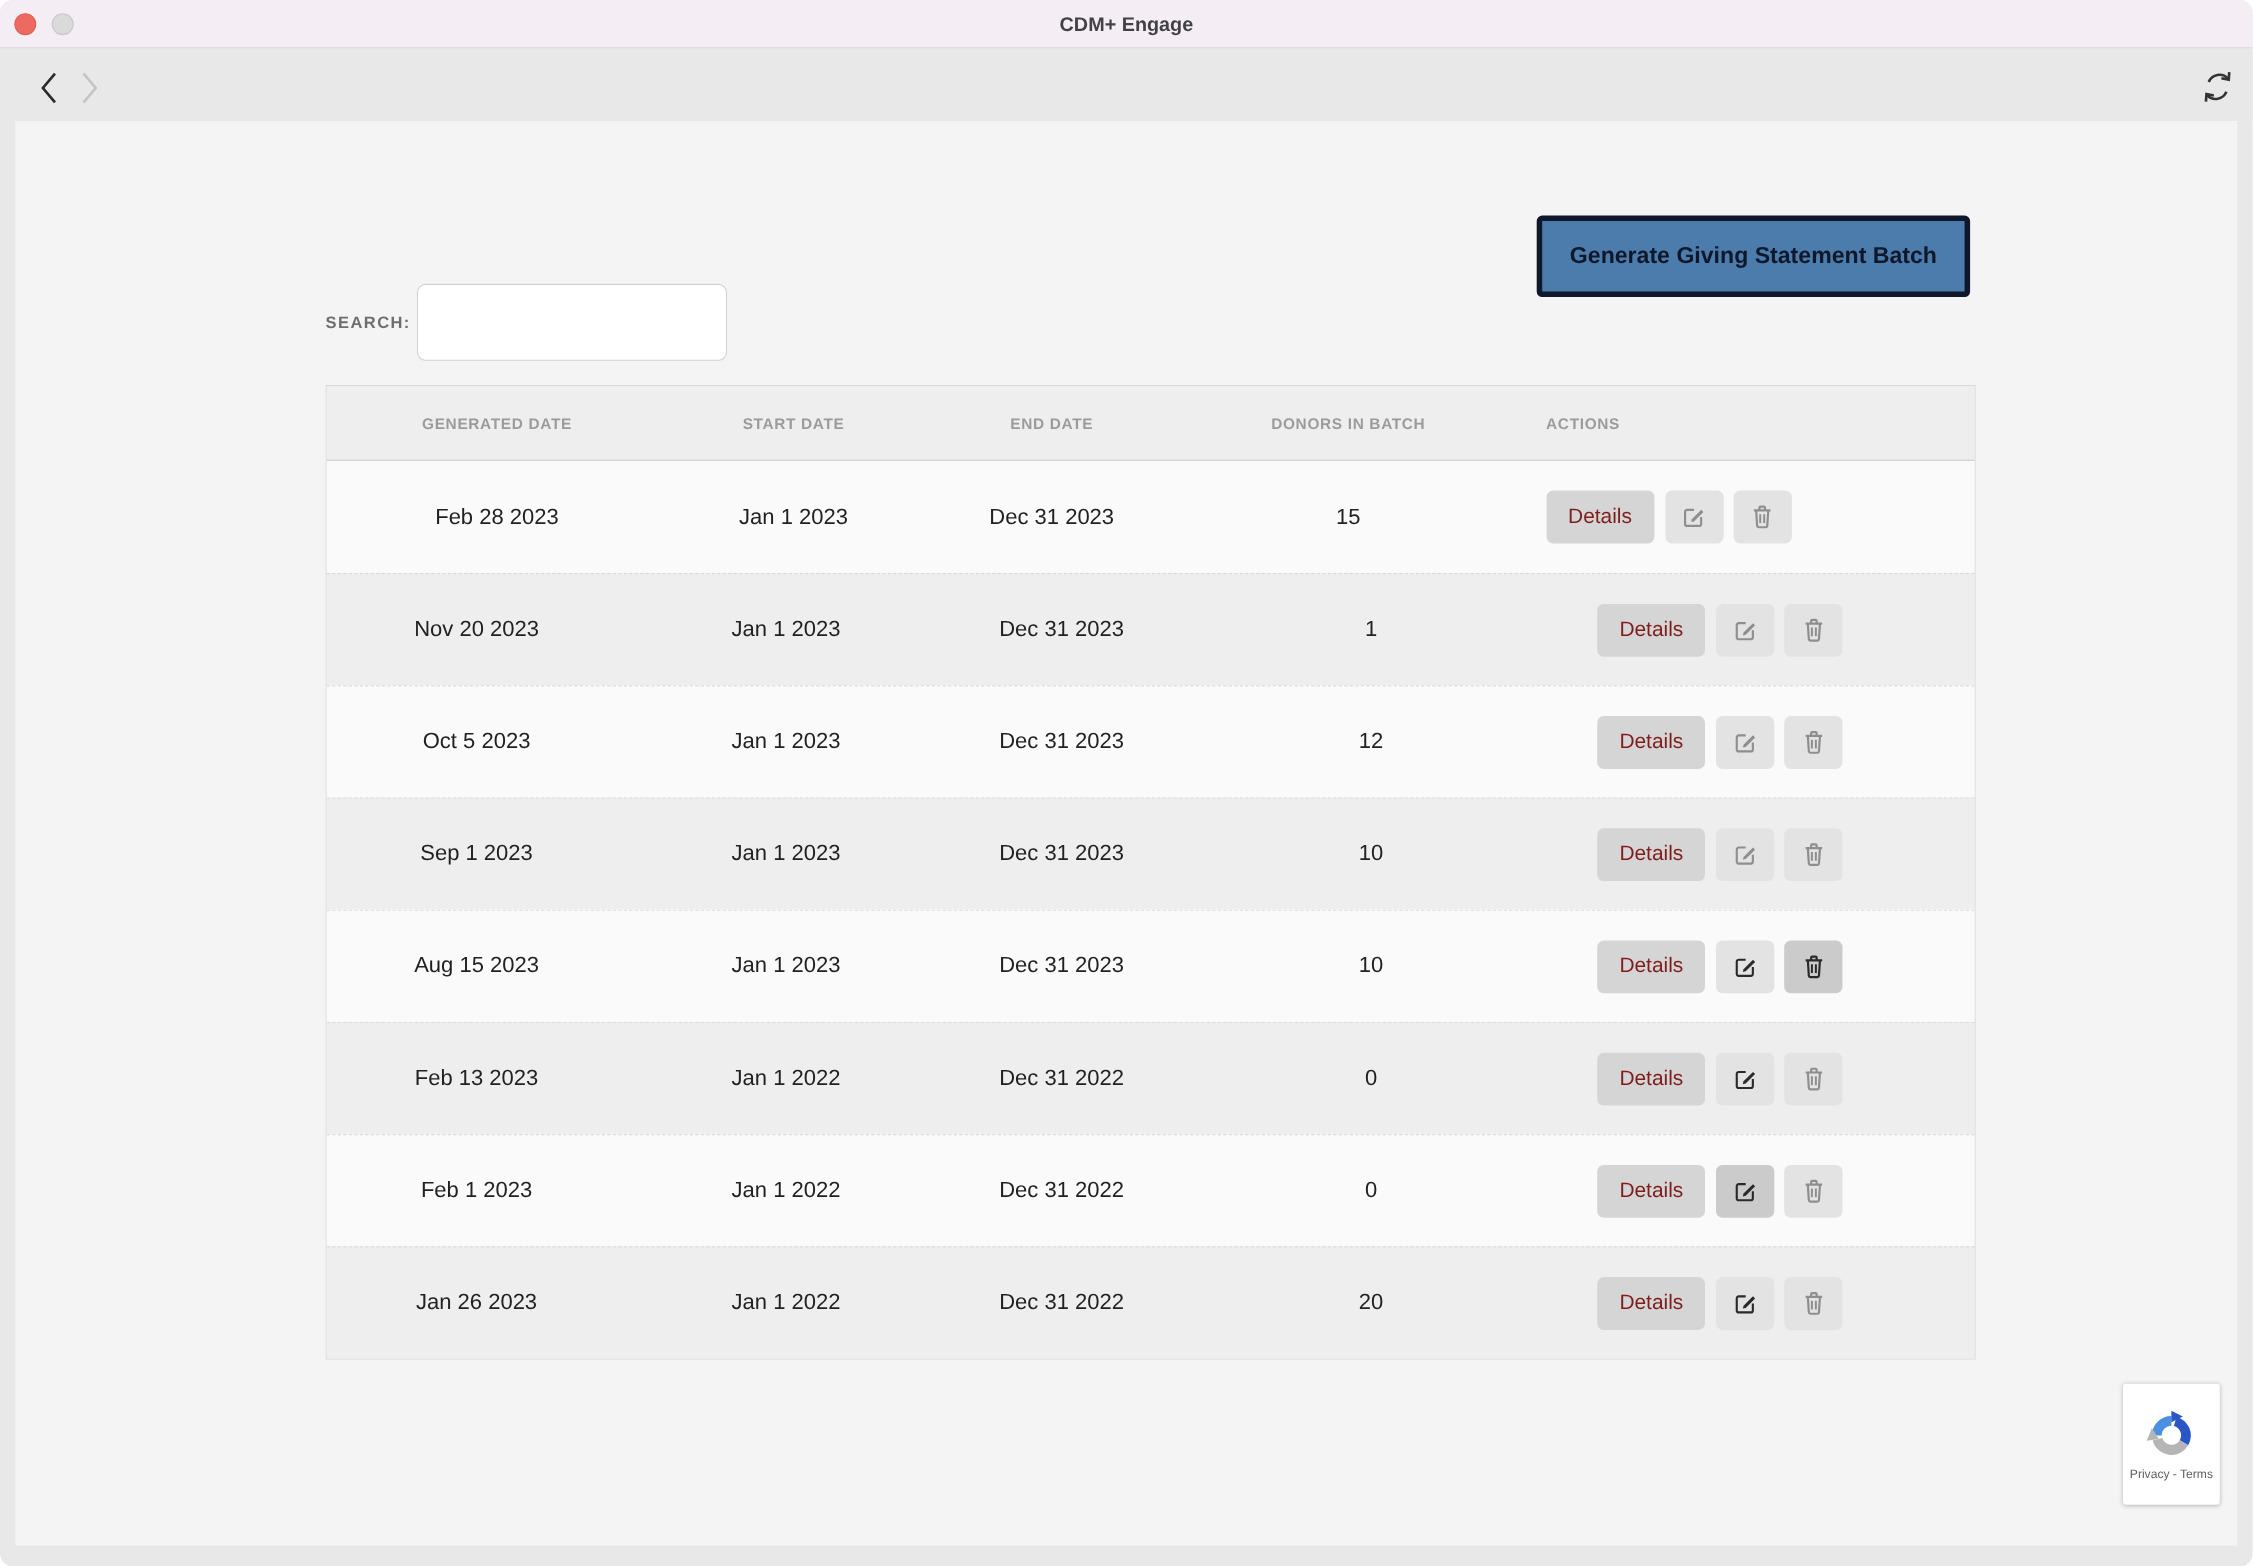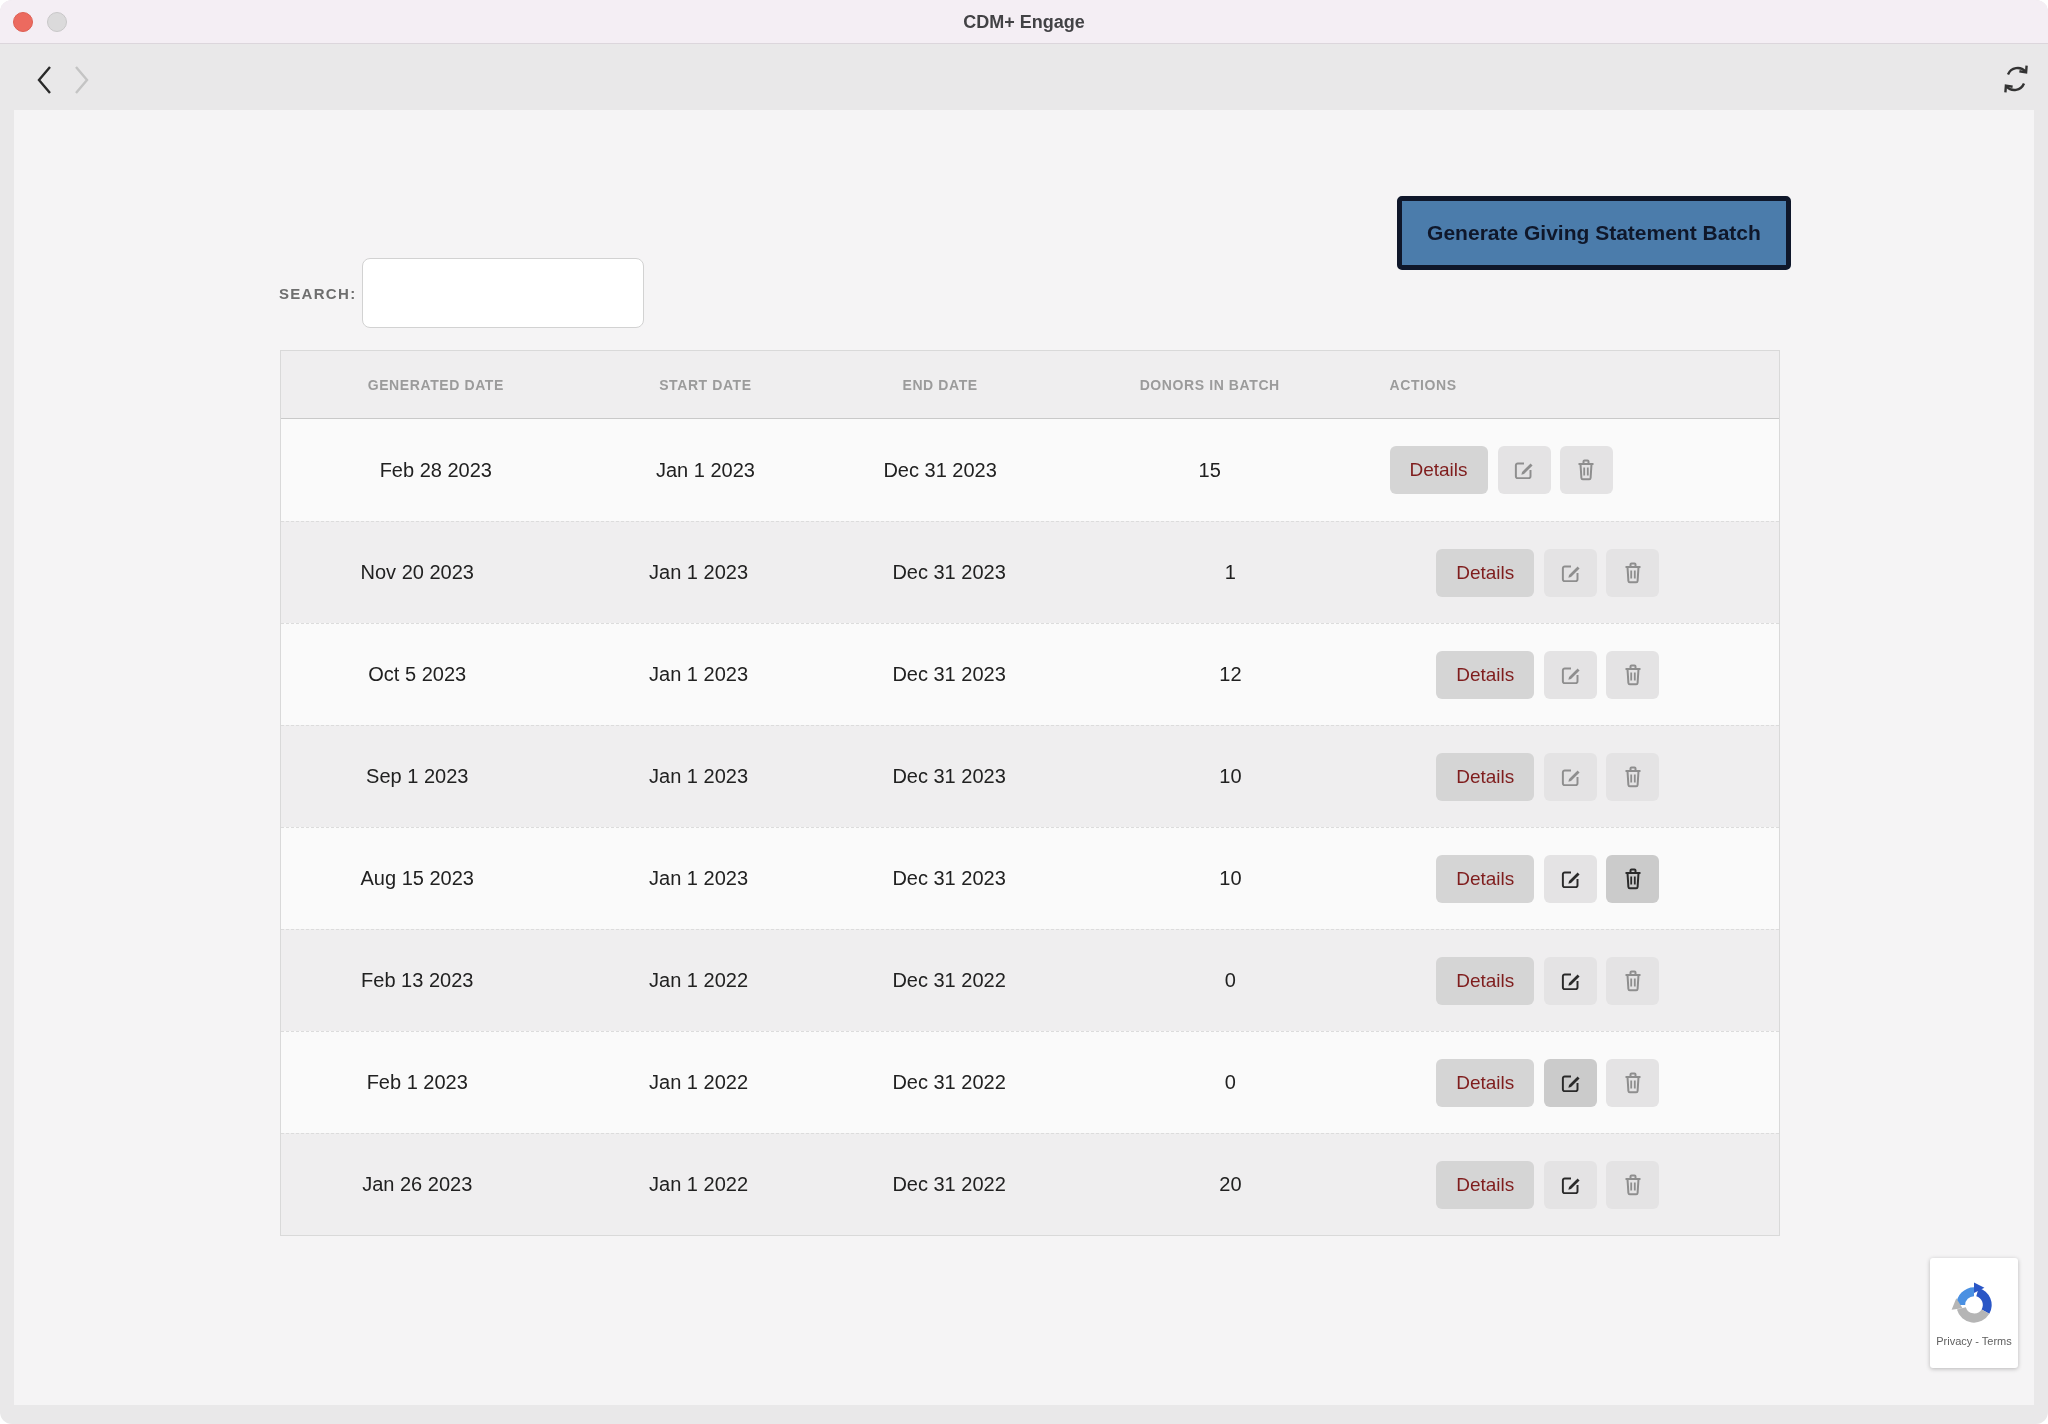--- a/index.html
+++ b/index.html
@@ -43,34 +43,34 @@
     position: absolute; left: 1383px; top: 86px;
     width: 394px; height: 74px;
     border: 5px solid #0f172a; border-radius: 5px;
     background: #4b7cab;
     color: #0f172a; font-size: 21px; font-weight: 700;
     font-family: "Liberation Sans", sans-serif;
     display: flex; align-items: center; justify-content: center;
     cursor: pointer;
   }
   
-  .search-row { position: absolute; left: 265px; top: 148px; display: flex; align-items: center; }
+  .search-row { position: absolute; left: 282px; top: 148px; display: flex; align-items: center; }
   .search-label {
     font-size: 15px; font-weight: 600; color: #6e6e6e; letter-spacing: 1.3px;
     margin-right: 6px;
   }
   .search-input {
     width: 282px; height: 70px;
     border: 1px solid #d2d2d2; border-radius: 8px;
     background: #ffffff; font-size: 20px; padding: 0 14px;
     font-family: "Liberation Sans", sans-serif;
   }
   
   .table {
-    position: absolute; left: 266px; top: 240px; width: 1500px;
+    position: absolute; left: 282px; top: 240px; width: 1500px;
     border: 1px solid #d9d9d9; background: #fafafa;
   }
   .thead {
     display: flex; height: 68px; align-items: center;
     background: #efeeef; border-bottom: 1px solid #c9c9c9;
   }
   .th {
     font-size: 14px; font-weight: 600; color: #9b9b9b; letter-spacing: 0.6px;
     text-align: center;
   }

